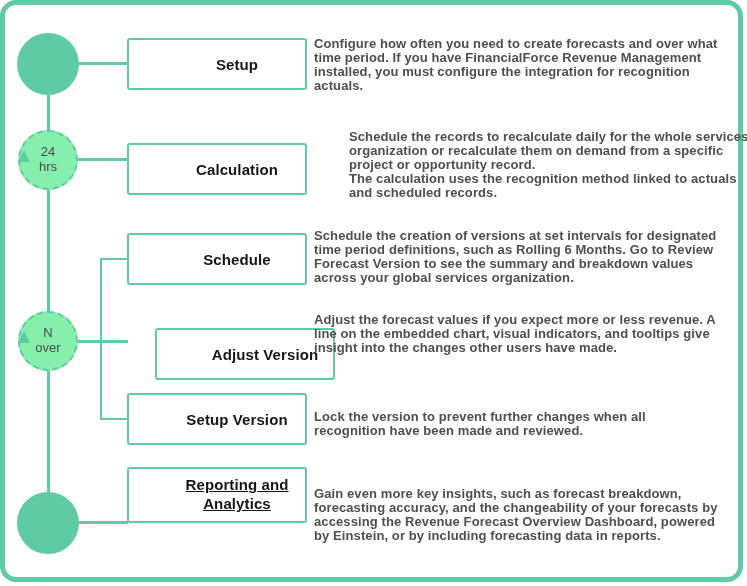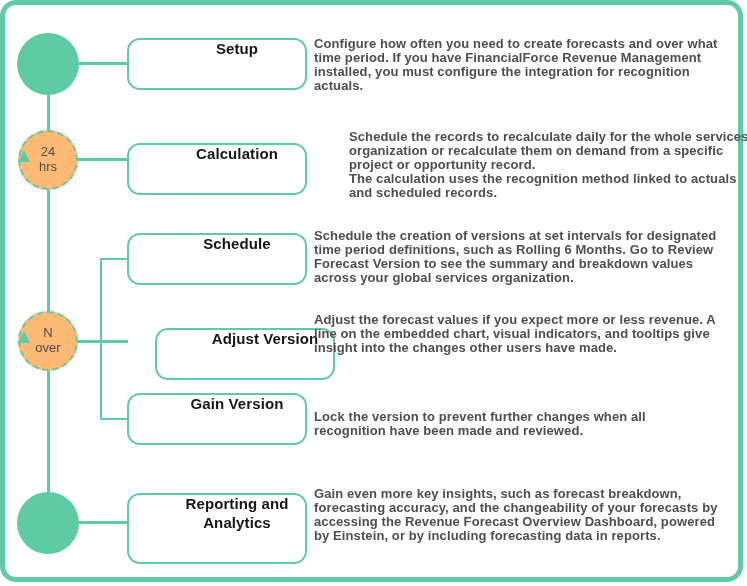--- a/index.html
+++ b/index.html
@@ -21,21 +21,21 @@
   .line{position:absolute;background:var(--green);}
   .main-line{left:47px;top:64px;width:3px;height:460px;}
   .node{
     position:absolute;left:17px;width:62px;height:62px;border-radius:50%;
     background:var(--green);
   }
   .node-top{top:33px;}
   .node-bottom{top:492px;}
   .interval{
     position:absolute;left:18px;width:56px;height:56px;border-radius:50%;
-    border:2px dashed var(--green);background:#fdba74;
+    border:2px dashed var(--green);background:#86efac;
     display:flex;align-items:center;justify-content:center;text-align:center;
     color:var(--text);font-size:13px;line-height:1.12;
   }
   .interval-1{top:130px;}
   .interval-2{top:311px;}
   .interval .lbl{display:block;}
   .up-arrow{
     position:absolute;width:0;height:0;
     border-left:6px solid transparent;border-right:6px solid transparent;
     border-bottom:12px solid var(--green);
@@ -47,31 +47,31 @@
   .conn-setup{left:70px;top:62px;width:58px;}
   .conn-calc{left:72px;top:158px;width:56px;}
   .conn-adjust{left:72px;top:340px;width:56px;}
   .conn-report{left:70px;top:521px;width:58px;}
   .branch-v{left:100px;top:258px;width:2px;height:162px;}
   .branch-top{left:100px;top:258px;width:28px;height:2px;}
   .branch-bottom{left:100px;top:418px;width:28px;height:2px;}
   
   .step-box{
     position:absolute;left:127px;width:180px;height:52px;
-    background:#fff;border:2px solid var(--green);border-radius:13px;
-    display:flex;align-items:flex-start;justify-content:center;text-align:center;
+    background:#fff;border:2px solid var(--green);border-radius:3px;
+    display:flex;align-items:center;justify-content:center;text-align:center;
     font-weight:700;font-size:15px;color:var(--label);
     box-sizing:border-box;letter-spacing:0.1px;padding-left:40px;
   }
   .box-setup{top:38px;}
   .box-calc{top:143px;}
   .box-version{top:233px;}
   .box-adjust{top:328px;margin-left:28px;}
   .box-lock{top:393px;}
-  .box-report{top:493px;height:71px;}
+  .box-report{top:467px;height:56px;text-decoration:underline;}
   .box-report .step-label{max-width:130px;line-height:1.25;}
   
   .desc{
     position:absolute;left:314px;width:404px;
     color:var(--text);font-size:13px;line-height:14px;
     white-space:pre-line;letter-spacing:0.1px;font-weight:bold;
   }
   .desc-1{top:37px;}
   .desc-2{top:130px;margin-left:35px;}
   .desc-3{top:229px;}
@@ -119,21 +119,21 @@
 <div class="step-box box-calc">
   <span class="step-label">Calculation</span>
 </div>
 <div class="step-box box-version">
   <span class="step-label">Schedule</span>
 </div>
 <div class="step-box box-adjust">
   <span class="step-label">Adjust Version</span>
 </div>
 <div class="step-box box-lock">
-  <span class="step-label">Gain Version</span>
+  <span class="step-label">Setup Version</span>
 </div>
 <div class="step-box box-report">
   <span class="step-label">Reporting and Analytics</span>
 </div>
 
 <div class="desc desc-1">Configure how often you need to create forecasts and over what time period. If you have FinancialForce Revenue Management installed, you must configure the integration for recognition actuals.</div>
 <div class="desc desc-2">Schedule the records to recalculate daily for the whole services organization or recalculate them on demand from a specific project or opportunity record.
 The calculation uses the recognition method linked to actuals and scheduled records.</div>
 <div class="desc desc-3">Schedule the creation of versions at set intervals for designated time period definitions, such as Rolling 6 Months. Go to Review Forecast Version to see the summary and breakdown values across your global services organization.</div>
 <div class="desc desc-4">Adjust the forecast values if you expect more or less revenue. A line on the embedded chart, visual indicators, and tooltips give insight into the changes other users have made.</div>

